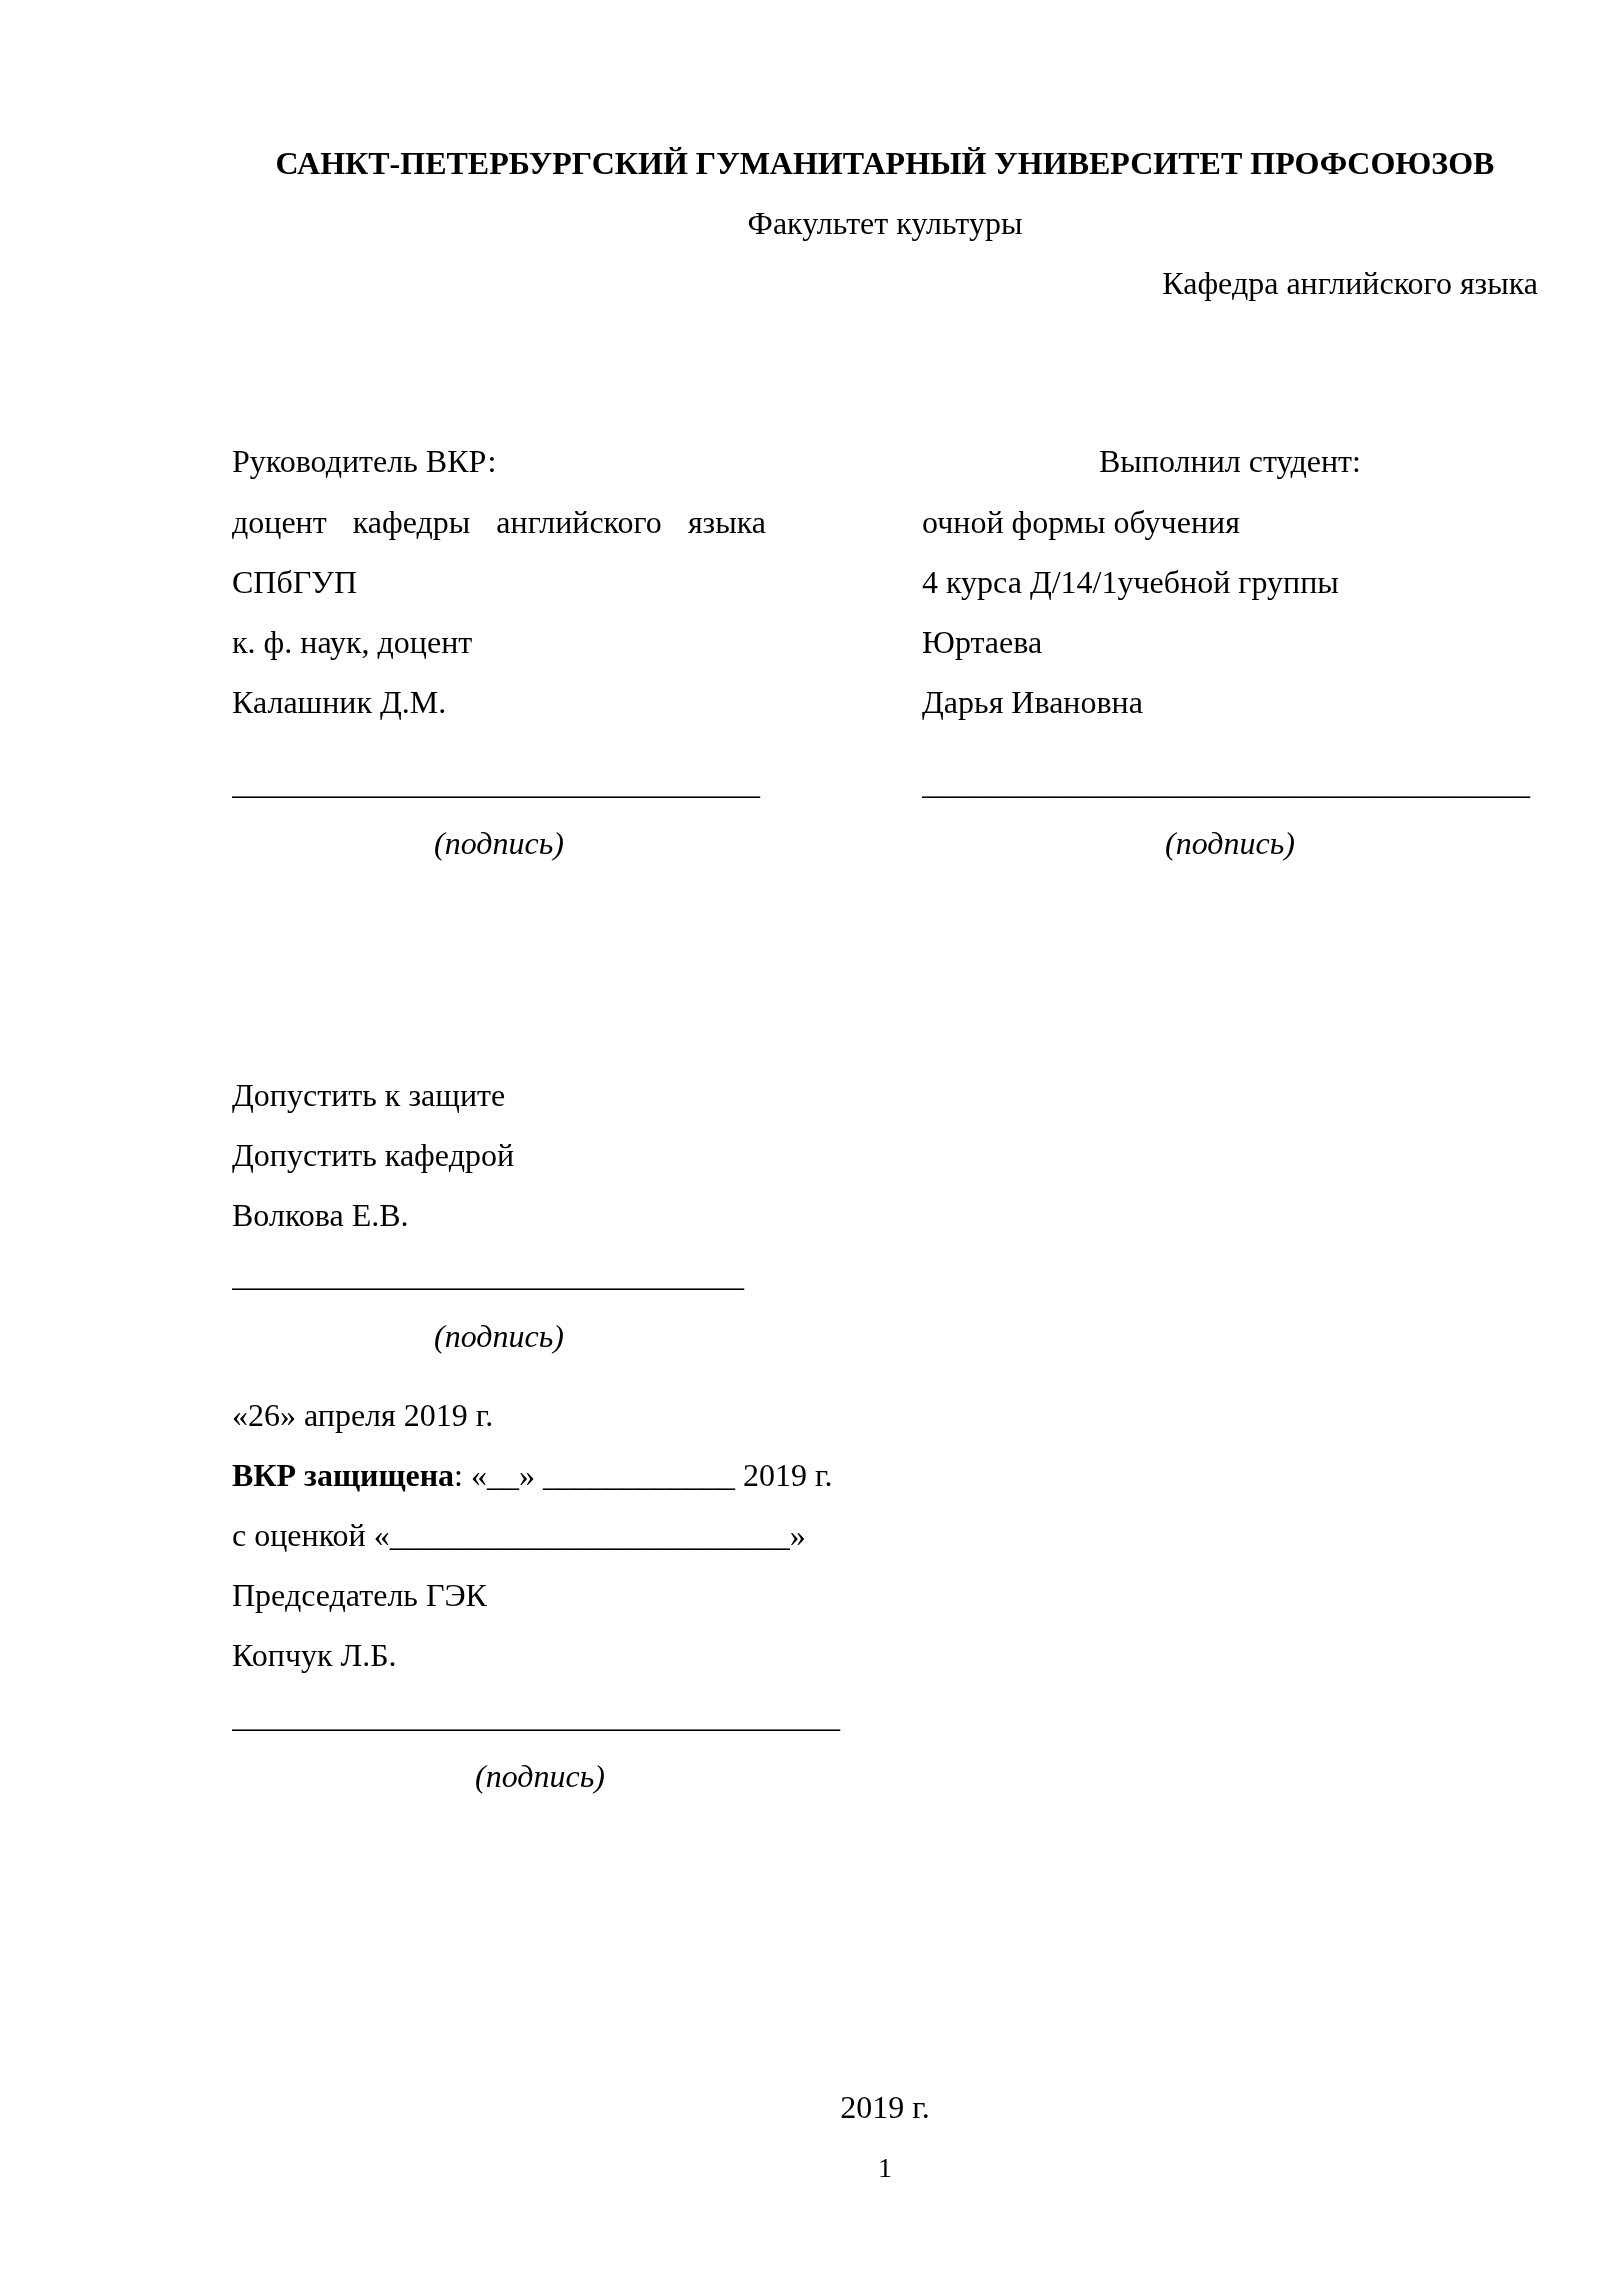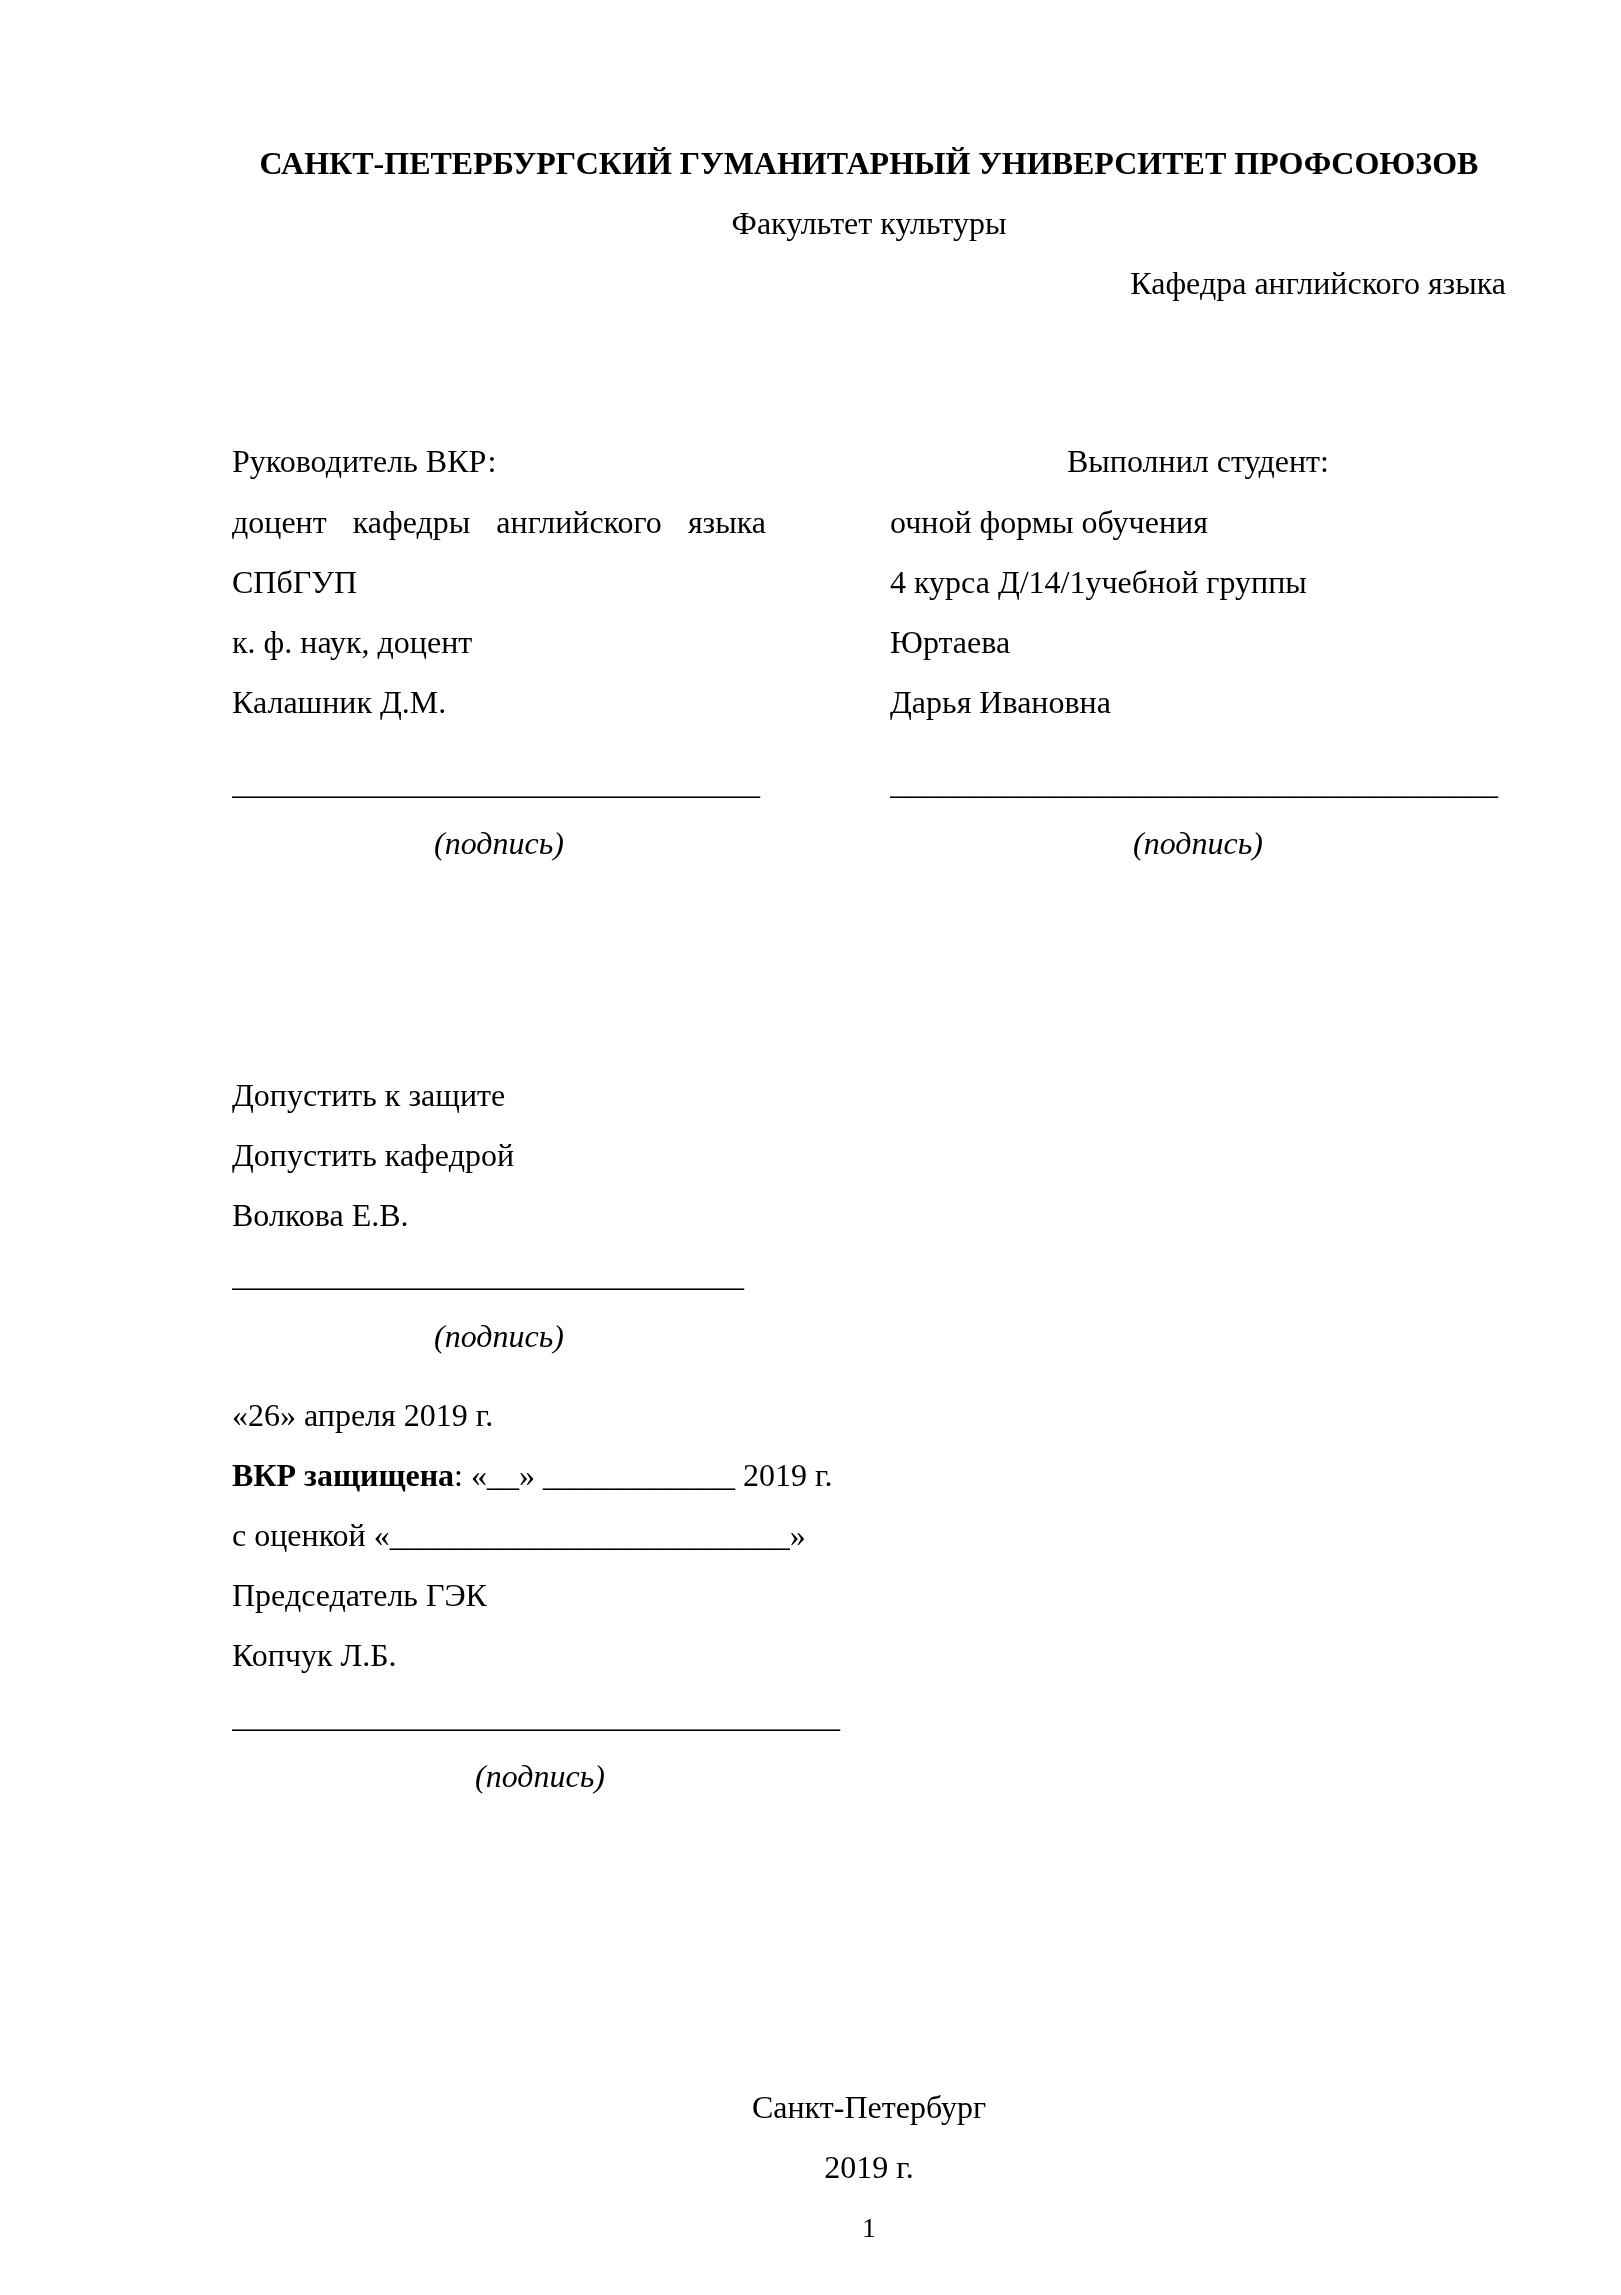--- a/index.html
+++ b/index.html
@@ -5,21 +5,21 @@
   html, body { margin: 0; padding: 0; }
   body {
     width: 1622px;
     height: 2295px;
     background: #ffffff;
   }
   .page {
     box-sizing: border-box;
     width: 1622px;
     height: 2295px;
-    padding: 133px 116px 0 232px;
+    padding: 133px 84px 0 232px;
     font-family: "Liberation Serif", serif;
     font-size: 32px;
     line-height: 1.88;
     color: #000000;
     background: #ffffff;
   }
   p { margin: 0; }
   .bold { font-weight: bold; }
   .center { text-align: center; }
   .right { text-align: right; }
@@ -83,19 +83,18 @@
       <p class="nowrap"><span class="bold">ВКР защищена</span><span>: «__» ____________ 2019 г.</span></p>
       <p class="nowrap">с оценкой «_________________________»</p>
       <p>Председатель ГЭК</p>
       <p>Копчук Л.Б.</p>
       <p class="sig-line">______________________________________</p>
       <p class="sig-caption">(подпись)</p>
     </div>
   </section>
 
   <footer class="footer">
-    <p>Санкт-Петербург</p>
     <p>2019 г.</p>
     <p class="page-number">1</p>
   </footer>
 
 </div>
 
 
 </body></html>

